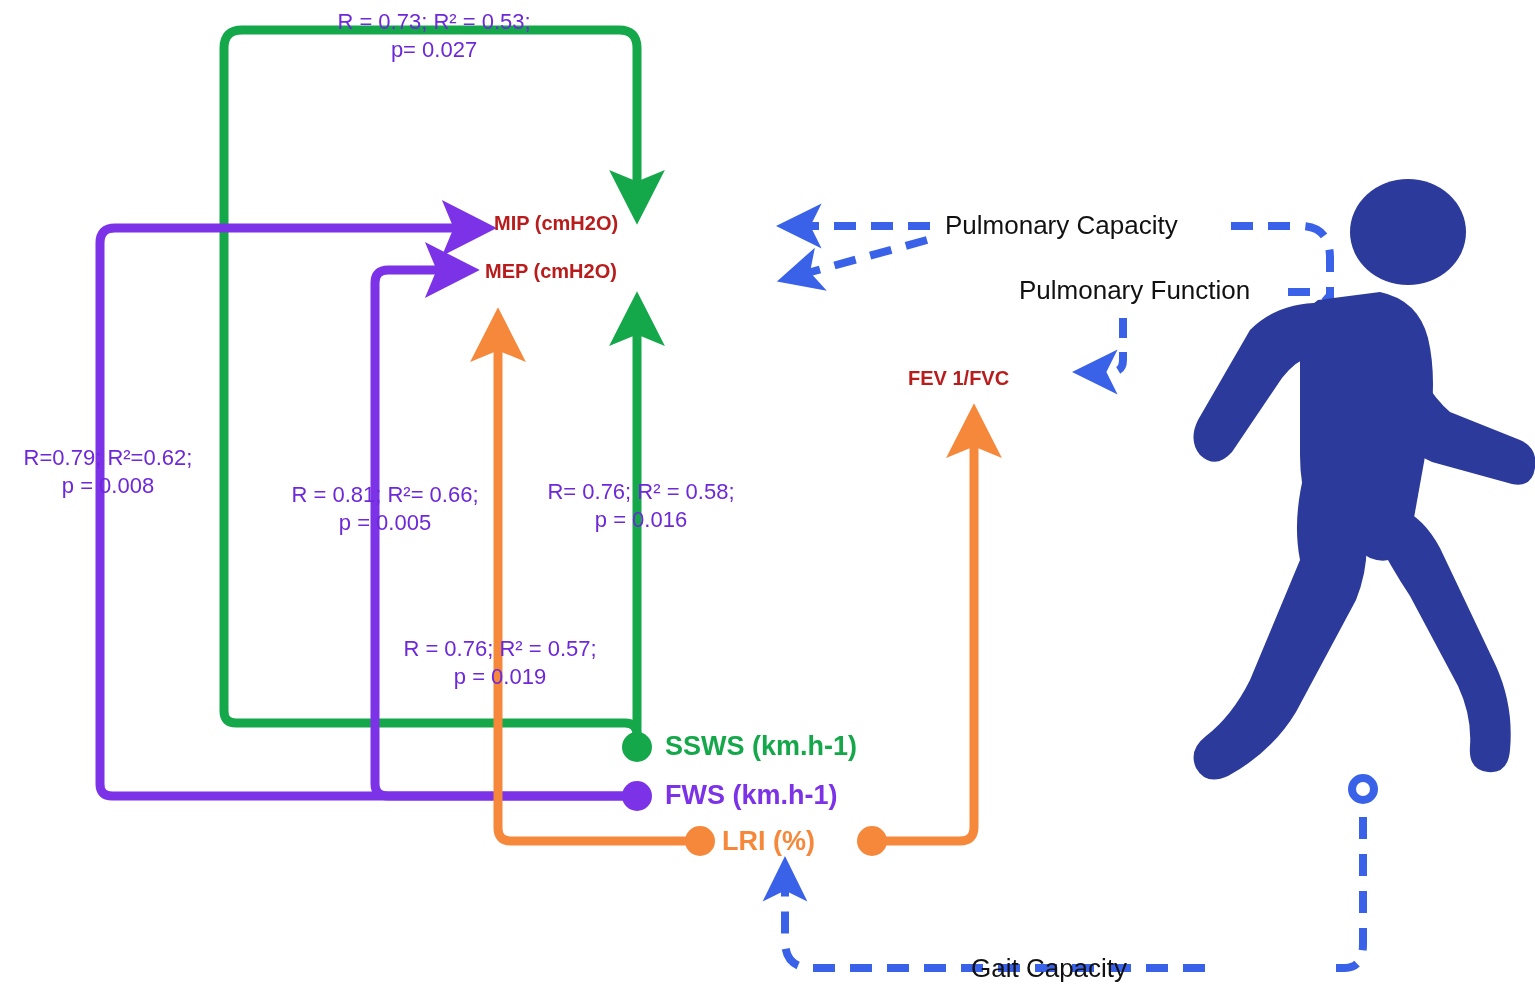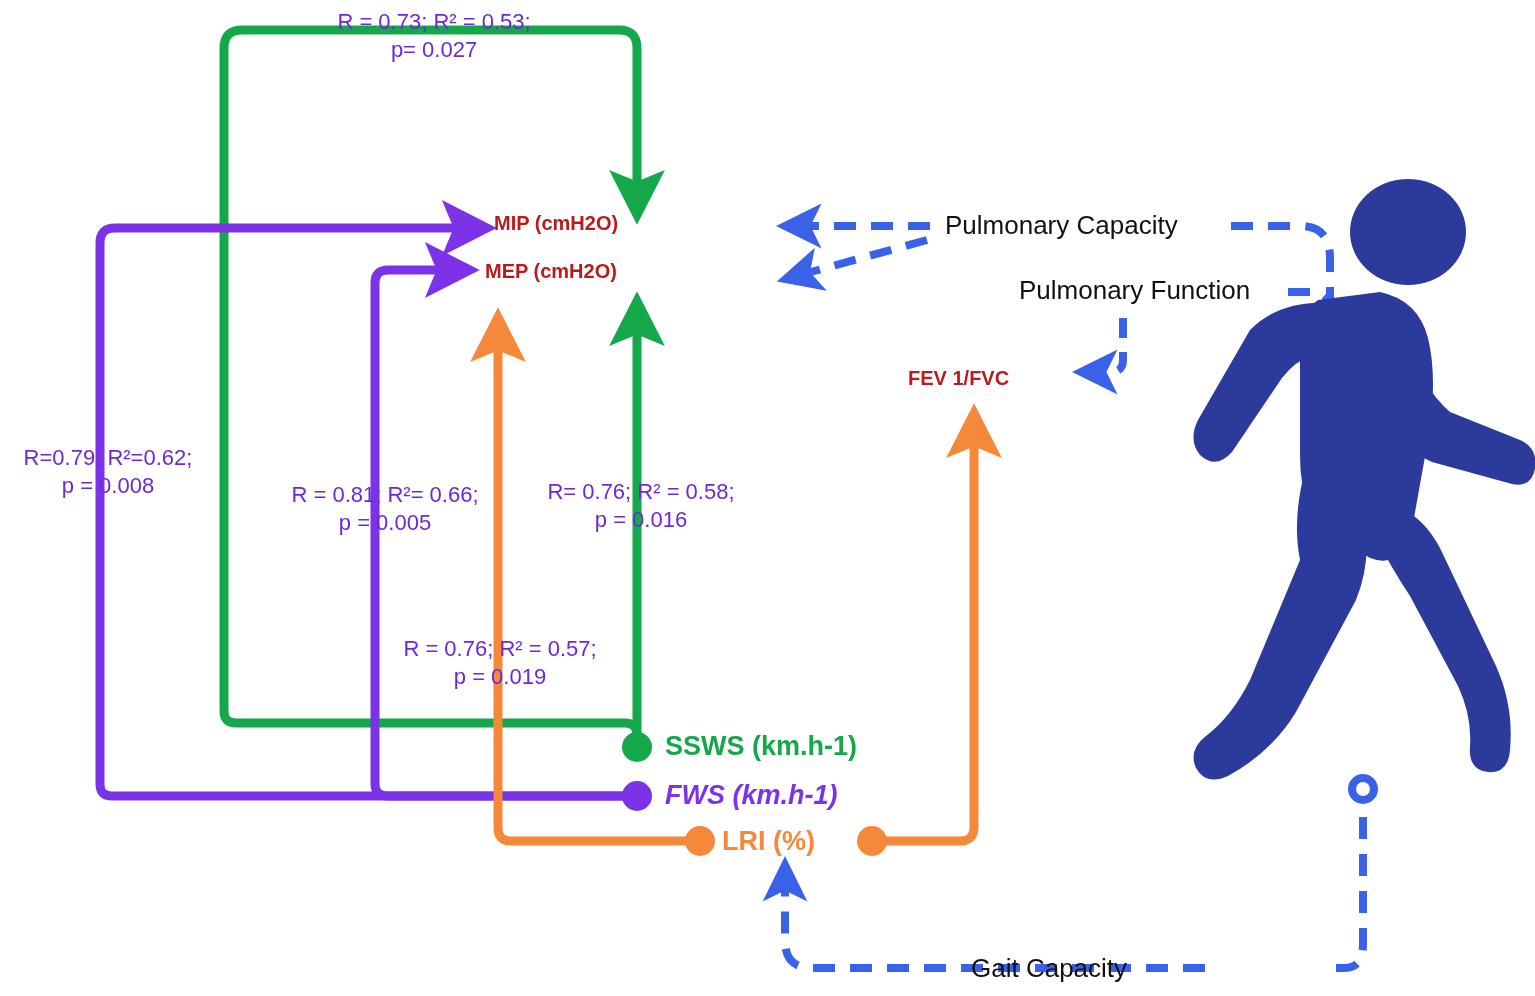--- a/index.html
+++ b/index.html
@@ -135,21 +135,21 @@
                Q 1514,706 1496,666 L 1440,548
                Q 1424,518 1400,508 Z"></path>
     </g>
   </svg>
 
   <div class="node-label outcome-label" style="left:494px; top:213px;">MIP (cmH2O)</div>
   <div class="node-label outcome-label" style="left:485px; top:261px;">MEP (cmH2O)</div>
   <div class="node-label outcome-label" style="left:860px; top:368px;margin-left:48px;">FEV 1/FVC</div>
 
   <div class="node-label pred-label" style="left:665px; top:733px; color:#14A84B;">SSWS (km.h-1)</div>
-  <div class="node-label pred-label" style="left:665px; top:782px; color:#7C33E8;font-style:italic;">FWS (km.h-1)</div>
+  <div class="node-label pred-label" style="left:665px; top:782px; color:#7C33E8;">FWS (km.h-1)</div>
   <div class="node-label pred-label" style="left:722px; top:828px; color:#F6883B;">LRI (%)</div>
 
   <svg style="position:absolute; left:0; top:0; width:1535px; height:996px; pointer-events:none;" viewBox="0 0 1535 996">
     <circle cx="637" cy="747" r="15" fill="#14A84B"></circle>
     <circle cx="637" cy="796" r="15" fill="#7C33E8"></circle>
     <circle cx="700" cy="841" r="15" fill="#F6883B"></circle>
     <circle cx="872" cy="841" r="15" fill="#F6883B"></circle>
   </svg>
 
   <div class="stat-label" style="left:309px; top:8px; width:250px;">R = 0.73; R² = 0.53;

